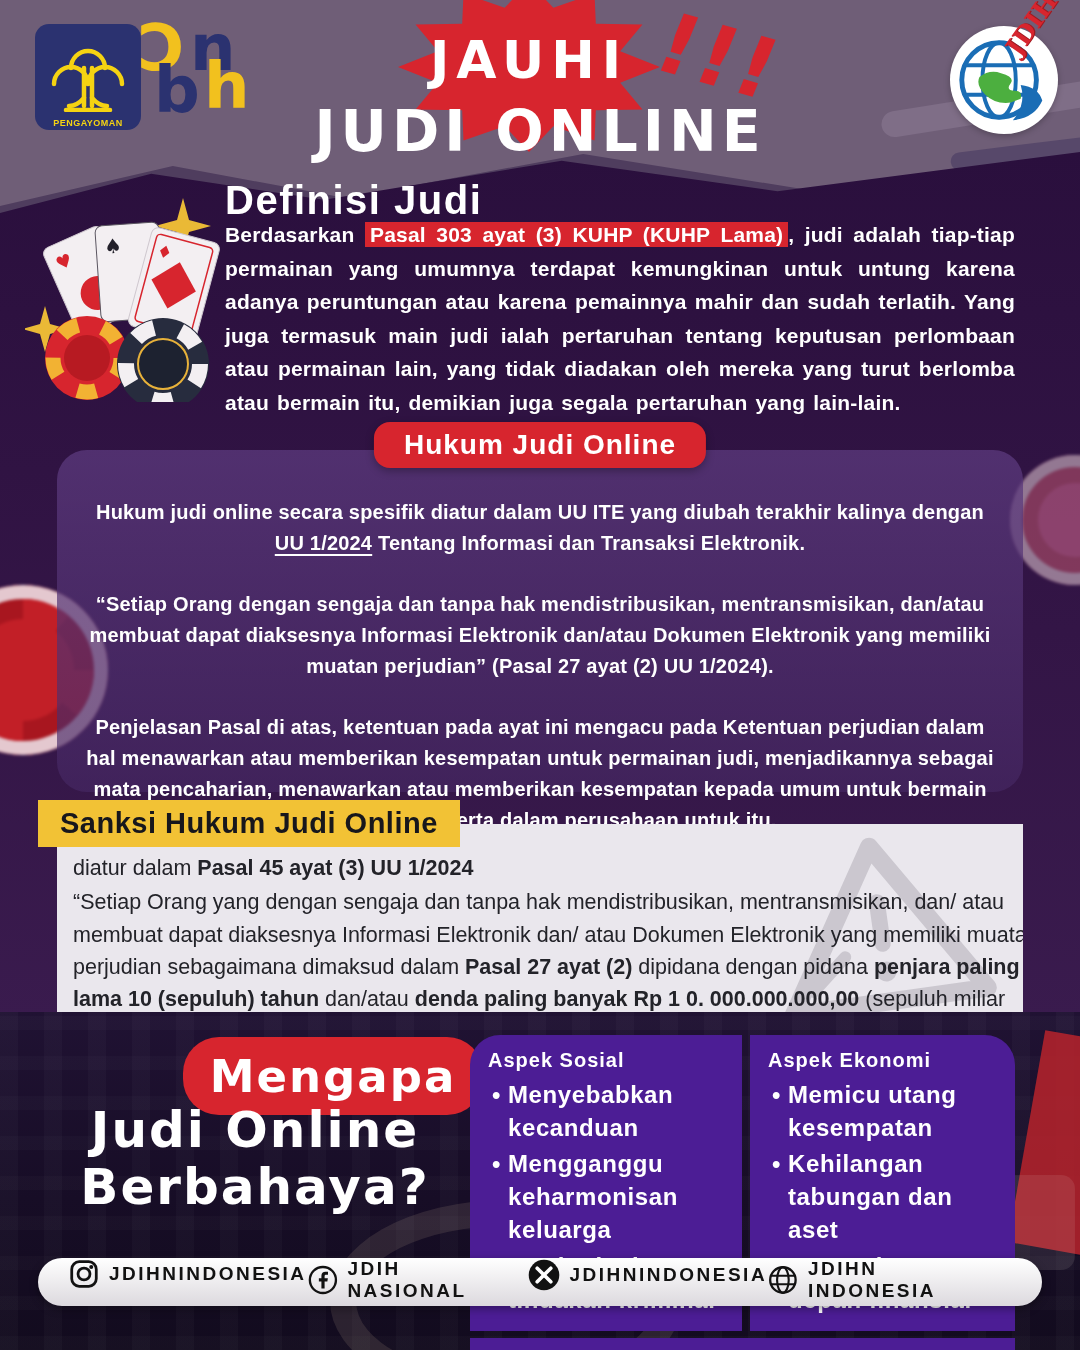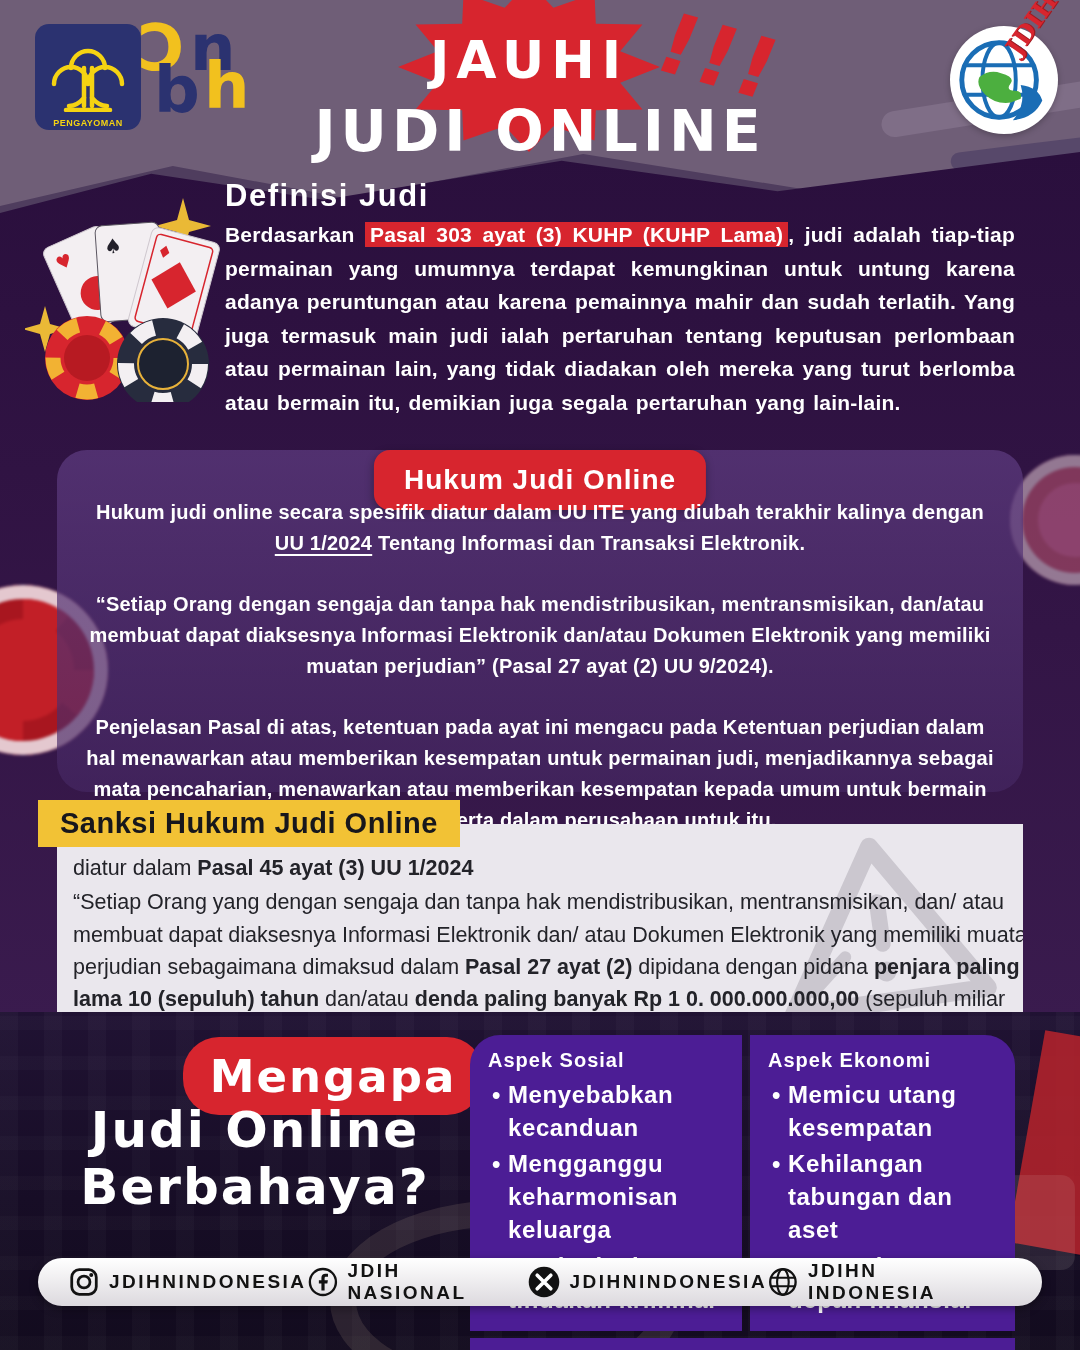--- a/index.html
+++ b/index.html
@@ -50,32 +50,32 @@
   .title-splash{position:absolute;left:398px;top:-18px;width:262px;height:170px;background:#d7252e;
     clip-path:polygon(100% 50%,84.8% 59.3%,93.3% 75%,75.5% 75.5%,75% 93.3%,59.3% 84.8%,50% 100%,40.7% 84.8%,25% 93.3%,24.5% 75.5%,6.7% 75%,15.2% 59.3%,0 50%,15.2% 40.7%,6.7% 25%,24.5% 24.5%,25% 6.7%,40.7% 15.2%,50% 0,59.3% 15.2%,75% 6.7%,75.5% 24.5%,93.3% 25%,84.8% 40.7%);}
   .title-line1{position:absolute;left:398px;top:30px;width:262px;text-align:center;color:#fff;
     font-family:"DejaVu Sans",sans-serif;font-weight:bold;font-size:52px;letter-spacing:7px;}
   .title-excl{position:absolute;left:658px;top:8px;color:#d7252e;font-family:"DejaVu Sans",sans-serif;
     font-weight:bold;font-size:84px;letter-spacing:2px;transform:rotate(16deg) skewX(-6deg);}
   .title-line2{position:absolute;left:0;top:98px;width:1080px;text-align:center;color:#fff;
     font-family:"DejaVu Sans",sans-serif;font-weight:bold;font-size:57px;letter-spacing:5px;}
   
   .cards-illu{position:absolute;left:25px;top:182px;width:200px;height:220px;}
-  .definisi-title{position:absolute;left:225px;top:178px;color:#fff;font-weight:bold;font-size:31px;letter-spacing:1.5px;}
+  .definisi-title{position:absolute;left:225px;top:178px;color:#fff;font-weight:bold;font-size:40px;letter-spacing:1.5px;}
   .definisi-body{position:absolute;left:225px;top:218px;width:790px;color:#fff;font-weight:bold;
     font-size:21px;line-height:1.6;text-align:justify;letter-spacing:.2px;word-spacing:2px;}
   .rhl{background:#d7252e;padding:1px 5px;}
   .ru{text-decoration:underline;text-underline-offset:4px;text-decoration-thickness:2px;}
   .rb{font-weight:bold;}
   
   .hukum-panel{position:absolute;left:57px;top:450px;width:966px;height:342px;border-radius:30px;
     background:linear-gradient(180deg,rgba(92,58,126,.75),rgba(70,40,100,.65));z-index:3;}
   .hukum-badge{position:absolute;left:50%;top:-28px;transform:translateX(-50%);background:#d7252e;color:#fff;
-    font-weight:bold;font-size:28px;letter-spacing:1px;padding:14px 30px;border-radius:16px;white-space:nowrap;
-    box-shadow:0 3px 8px rgba(0,0,0,.3);margin-top:28px;}
+    font-weight:bold;font-size:28px;letter-spacing:1px;padding:7px 30px;border-radius:16px;white-space:nowrap;
+    box-shadow:0 3px 8px rgba(0,0,0,.3);}
   .hukum-text{position:absolute;left:28px;right:28px;top:47px;color:#fff;font-weight:bold;font-size:20px;
     line-height:1.55;text-align:center;letter-spacing:.2px;}
   .hukum-text p{margin:0 0 30px 0;}
   
   .sanksi-title-box{position:absolute;left:38px;top:800px;background:#f2c235;color:#17171c;
     font-weight:bold;font-size:29px;letter-spacing:.5px;padding:7px 22px;z-index:5;}
   .sanksi-panel{position:absolute;left:57px;top:824px;width:966px;height:188px;background:#eae7ed;z-index:4;overflow:hidden;}
   .warning-mark{position:absolute;right:28px;top:8px;opacity:.32;transform:rotate(-8deg);}
   .sanksi-text{position:absolute;left:16px;right:18px;top:28px;color:#232329;font-size:21.5px;line-height:1.5;font-weight:500;position:relative;z-index:2;}
   .sanksi-intro{margin:0 0 2px 0;}
@@ -92,21 +92,21 @@
   .aspek-sosial{width:238px;border-radius:30px 0 0 0;}
   .aspek-ekonomi{flex:1;border-radius:0 30px 0 0;}
   .aspek-hukum{margin-top:7px;border-radius:0 0 38px 38px;padding-bottom:20px;}
   .aspek-title{font-weight:bold;font-size:20px;letter-spacing:1px;margin:0 0 6px 0;}
   .aspek-box ul{margin:0;padding:0;list-style:none;}
   .aspek-box li{position:relative;padding-left:20px;font-weight:bold;font-size:24px;line-height:1.38;letter-spacing:.6px;margin-bottom:3px;}
   .aspek-box li::before{content:"•";position:absolute;left:4px;}
   .aspek-hukum li{word-spacing:5px;}
   
   .footer-bar{position:absolute;left:38px;top:1258px;width:1004px;height:48px;border-radius:24px;z-index:6;
-    background:linear-gradient(180deg,#ffffff,#dcd9de);display:flex;align-items:center;justify-content:space-between;
+    background:linear-gradient(180deg,#ffffff,#dcd9de);display:flex;align-items:flex-start;justify-content:space-between;
     padding:0 30px;box-sizing:border-box;box-shadow:0 3px 8px rgba(0,0,0,.35);}
   .social{display:flex;align-items:center;gap:9px;}
   .social-label{font-weight:bold;font-size:19px;letter-spacing:2.5px;color:#121212;}
 </style>
 </head>
 <body>
 
 <div class="poster">
 
   <div class="bg-top"></div>
@@ -190,21 +190,21 @@
       <circle r="25" fill="#1d2230" stroke="#e8b23a" stroke-width="2"></circle>
     </g>
   </svg>
   <div class="definisi-title">Definisi Judi</div>
   <div class="definisi-body"><span>Berdasarkan </span><span class="rhl">Pasal 303 ayat (3) KUHP (KUHP Lama)</span><span>, judi adalah tiap-tiap permainan yang umumnya terdapat kemungkinan untuk untung karena adanya peruntungan atau karena pemainnya mahir dan sudah terlatih. Yang juga termasuk main judi ialah pertaruhan tentang keputusan perlombaan atau permainan lain, yang tidak diadakan oleh mereka yang turut berlomba atau bermain itu, demikian juga segala pertaruhan yang lain-lain.</span></div>
 
   <div class="hukum-panel">
     <div class="hukum-badge">Hukum Judi Online</div>
     <div class="hukum-text">
       <p><span>Hukum judi online secara spesifik diatur dalam UU ITE yang diubah terakhir kalinya dengan </span><span class="ru">UU 1/2024</span><span> Tentang Informasi dan Transaksi Elektronik.</span></p>
-      <p>“Setiap Orang dengan sengaja dan tanpa hak mendistribusikan, mentransmisikan, dan/atau membuat dapat diaksesnya Informasi Elektronik dan/atau Dokumen Elektronik yang memiliki muatan perjudian” (Pasal 27 ayat (2) UU 9/2024).</p>
+      <p>“Setiap Orang dengan sengaja dan tanpa hak mendistribusikan, mentransmisikan, dan/atau membuat dapat diaksesnya Informasi Elektronik dan/atau Dokumen Elektronik yang memiliki muatan perjudian” (Pasal 27 ayat (2) UU 1/2024).</p>
       <p>Penjelasan Pasal di atas, ketentuan pada ayat ini mengacu pada Ketentuan perjudian dalam hal menawarkan atau memberikan kesempatan untuk permainan judi, menjadikannya sebagai mata pencaharian, menawarkan atau memberikan kesempatan kepada umum untuk bermain judi, dan turut serta dalam perusahaan untuk itu.</p>
     </div>
   </div>
 
   <div class="sanksi-title-box">Sanksi Hukum Judi Online</div>
   <div class="sanksi-panel">
     <svg class="warning-mark" width="230" height="185" viewBox="0 0 230 185">
       <path d="M115 14 L213 170 L17 170 Z" fill="none" stroke="#8b8792" stroke-width="18" stroke-linejoin="round"></path>
       <rect x="107" y="62" width="16" height="58" rx="8" fill="#8b8792"></rect>
       <circle cx="115" cy="140" r="10" fill="#8b8792"></circle>

